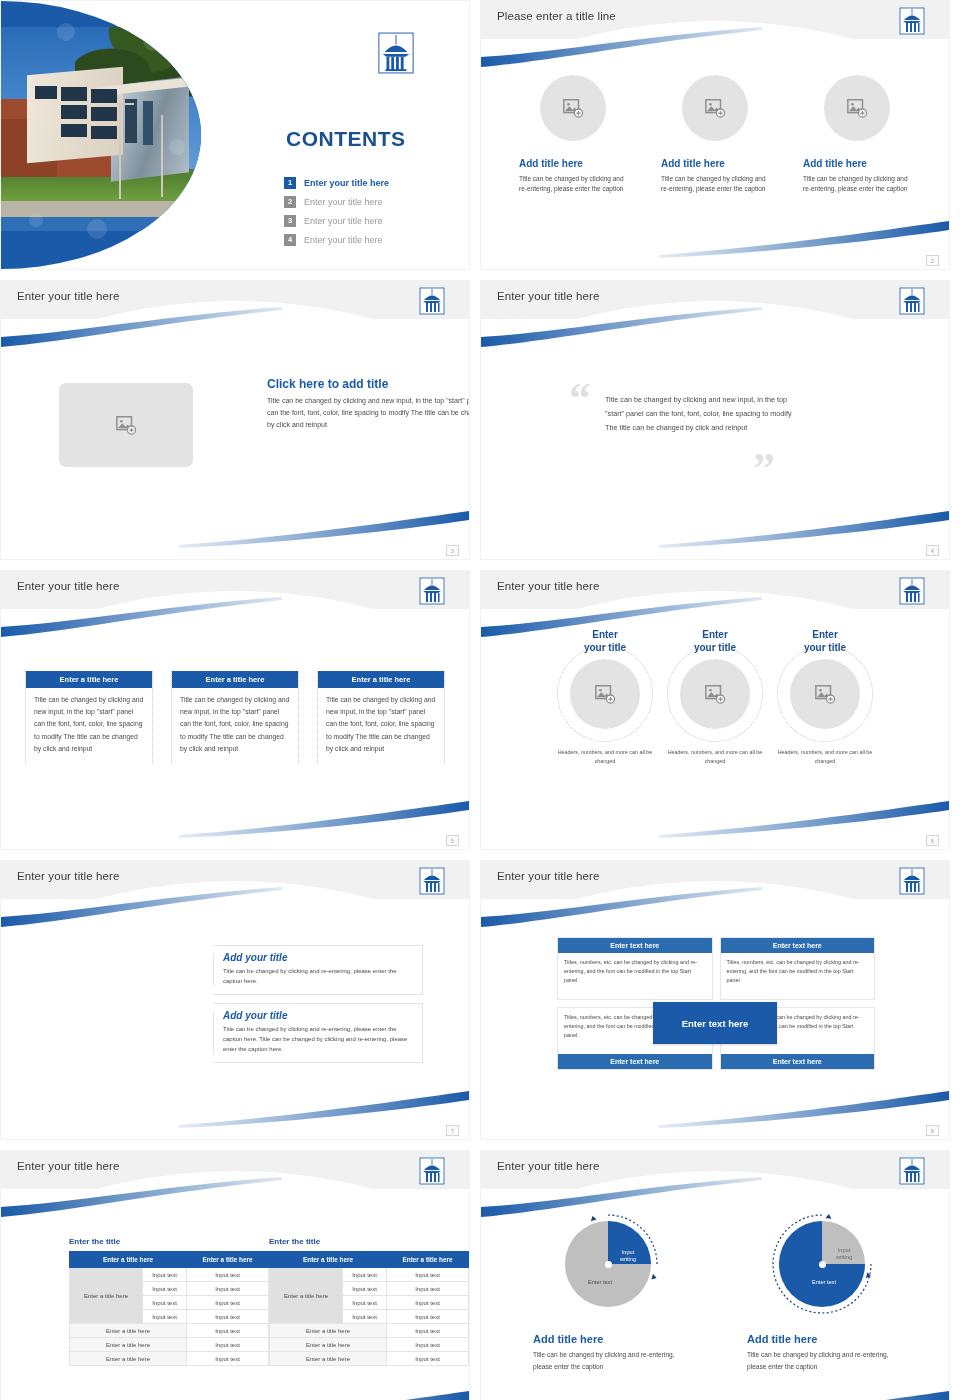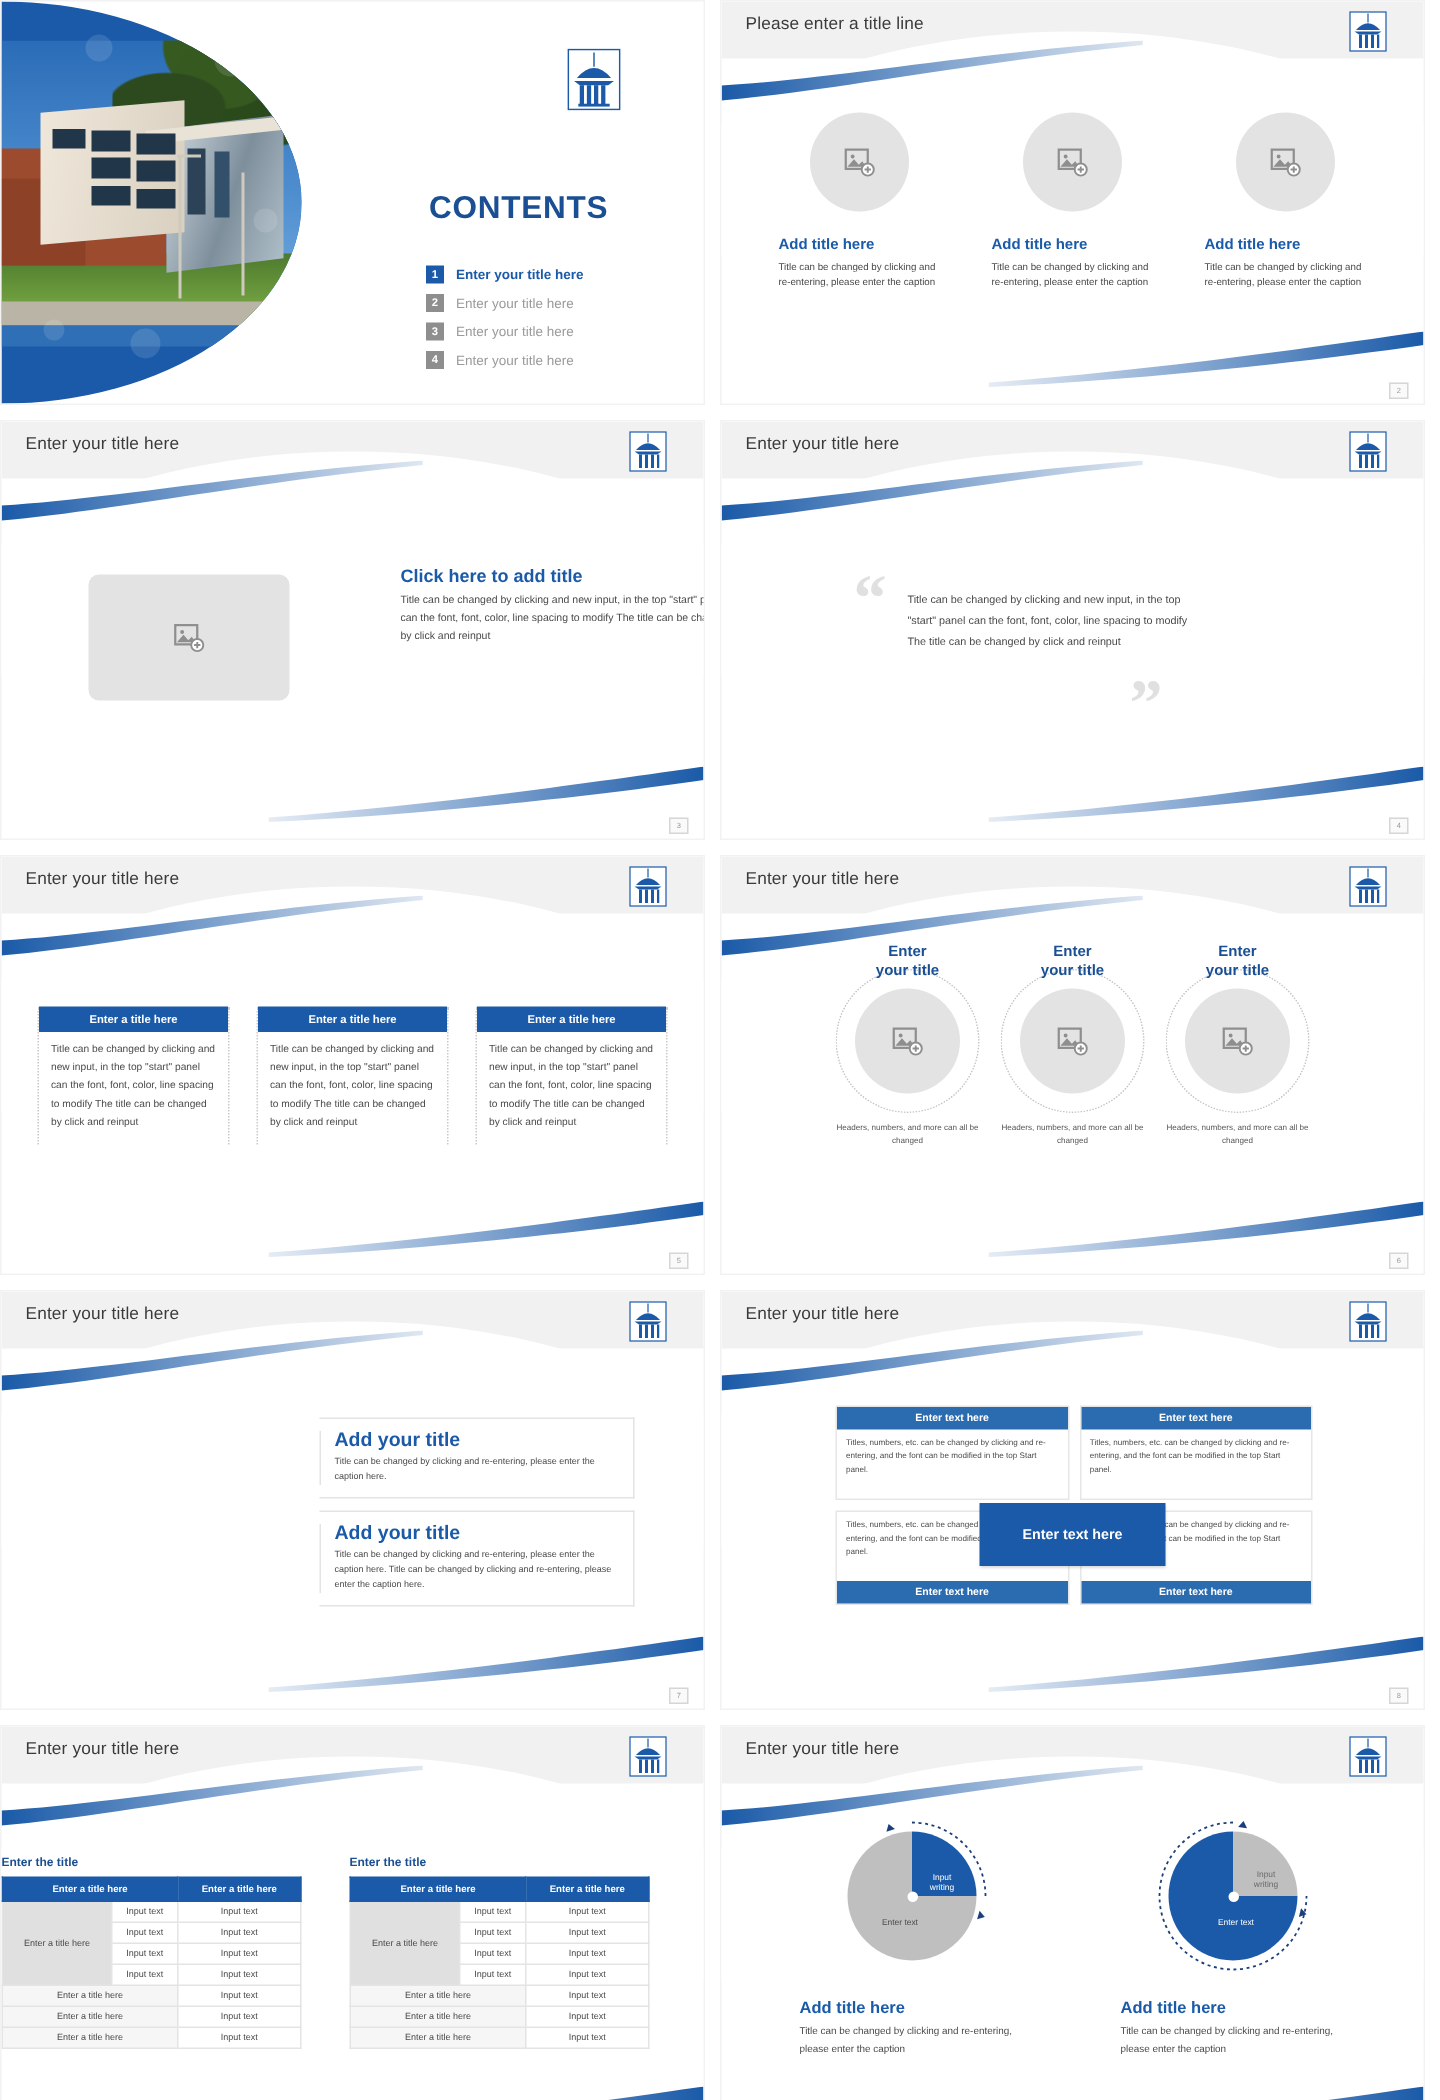--- a/index.html
+++ b/index.html
@@ -159,39 +159,39 @@
   .s6-cap{ font-size:5.4px; line-height:1.6; color:#555; margin-top:6px; }
 
   
   .s7-left{ position:absolute; left:66px; top:88px; width:128px; }
   .s7-big{ font-size:17px; font-weight:bold; color:#1a4f93; }
   .s7-p{ font-size:7px; line-height:1.78; margin-top:5px; }
   .s7-right{ position:absolute; left:212px; top:84px; width:210px; }
   .s7-card{ border:1px solid #e3e3e3; border-left:0; padding:6px 8px 8px 10px; position:relative; }
   .s7-card + .s7-card{ margin-top:8px; }
   .s7-card::before{ content:""; position:absolute; left:0; top:8px; bottom:8px; width:1px; background:#e3e3e3; }
-  .s7-ch{ font-size:13px; }
+  .s7-ch{ font-size:10px;font-style:italic; }
   .s7-cp{ font-size:6px; line-height:1.68; margin-top:3px; }
 
   
   .s8-grid{ position:absolute; left:76px; top:76px; width:318px; }
   .s8-row{ display:flex; gap:7px; }
   .s8-cell{ flex:1; border:1px solid #e6e6e6; }
   .s8-bar{ background:#2b6cb0; color:#fff; font-size:7px; font-weight:bold; text-align:center; padding:4px 0; }
   .s8-txt{ font-size:5.4px; line-height:1.62; color:#4a4a4a; padding:5px 6px; min-height:46px; }
   .s8-mid{
     position:absolute; left:50%; top:141px; transform:translateX(-50%);
     width:124px; height:42px; background:#1a5aa8; color:#fff;
     display:flex; align-items:center; justify-content:center;
     font-size:9.5px; font-weight:bold; z-index:4;
     box-shadow:0 1px 2px rgba(0,0,0,.18);
   }
 
   
-  .s9-wrap{ position:absolute; left:0; right:0; top:86px; display:flex; justify-content:flex-start; gap:32px; }
+  .s9-wrap{ position:absolute; left:0; right:0; top:86px; display:flex; justify-content:flex-end; }
   .s9-col{ width:200px; }
   .s9-cap{ font-size:8px; color:#1a4f93; font-weight:bold; margin-bottom:5px; }
   table{ width:100%; border-collapse:collapse; }
   table th{ background:#1a5aa8; color:#fff; font-size:6.4px; font-weight:bold; padding:4px 2px; border:1px solid #1a5aa8; }
   table td{ font-size:6px; color:#4a4a4a; text-align:center; padding:3.5px 2px; border:1px solid #e4e4e4; background:#fff; }
   td.rowhead{ background:#e0e0e0; }
   td.subhead{ background:#f6f6f6; }
 
   
   .s10-wrap{ position:absolute; left:0; right:0; top:58px; display:flex; justify-content:center; gap:64px; }

